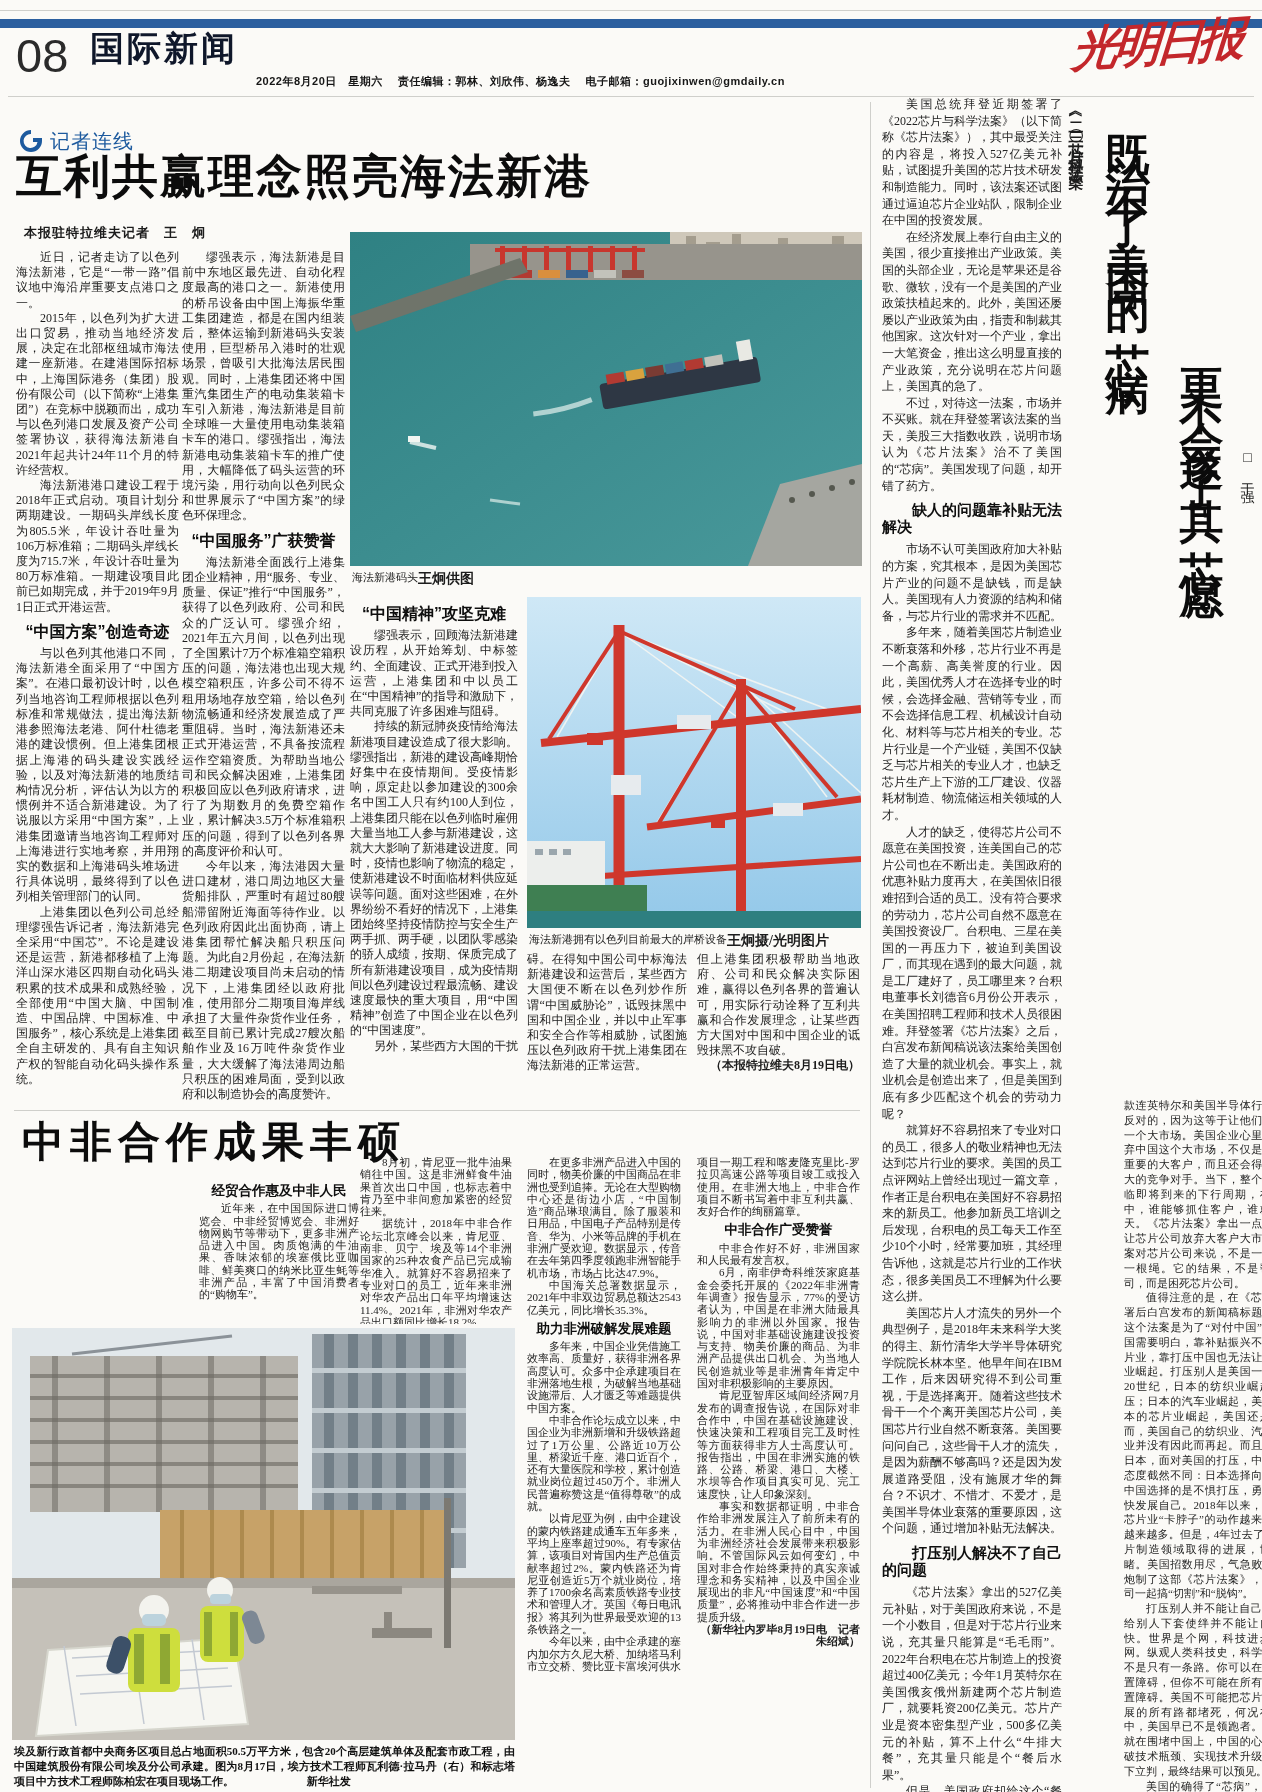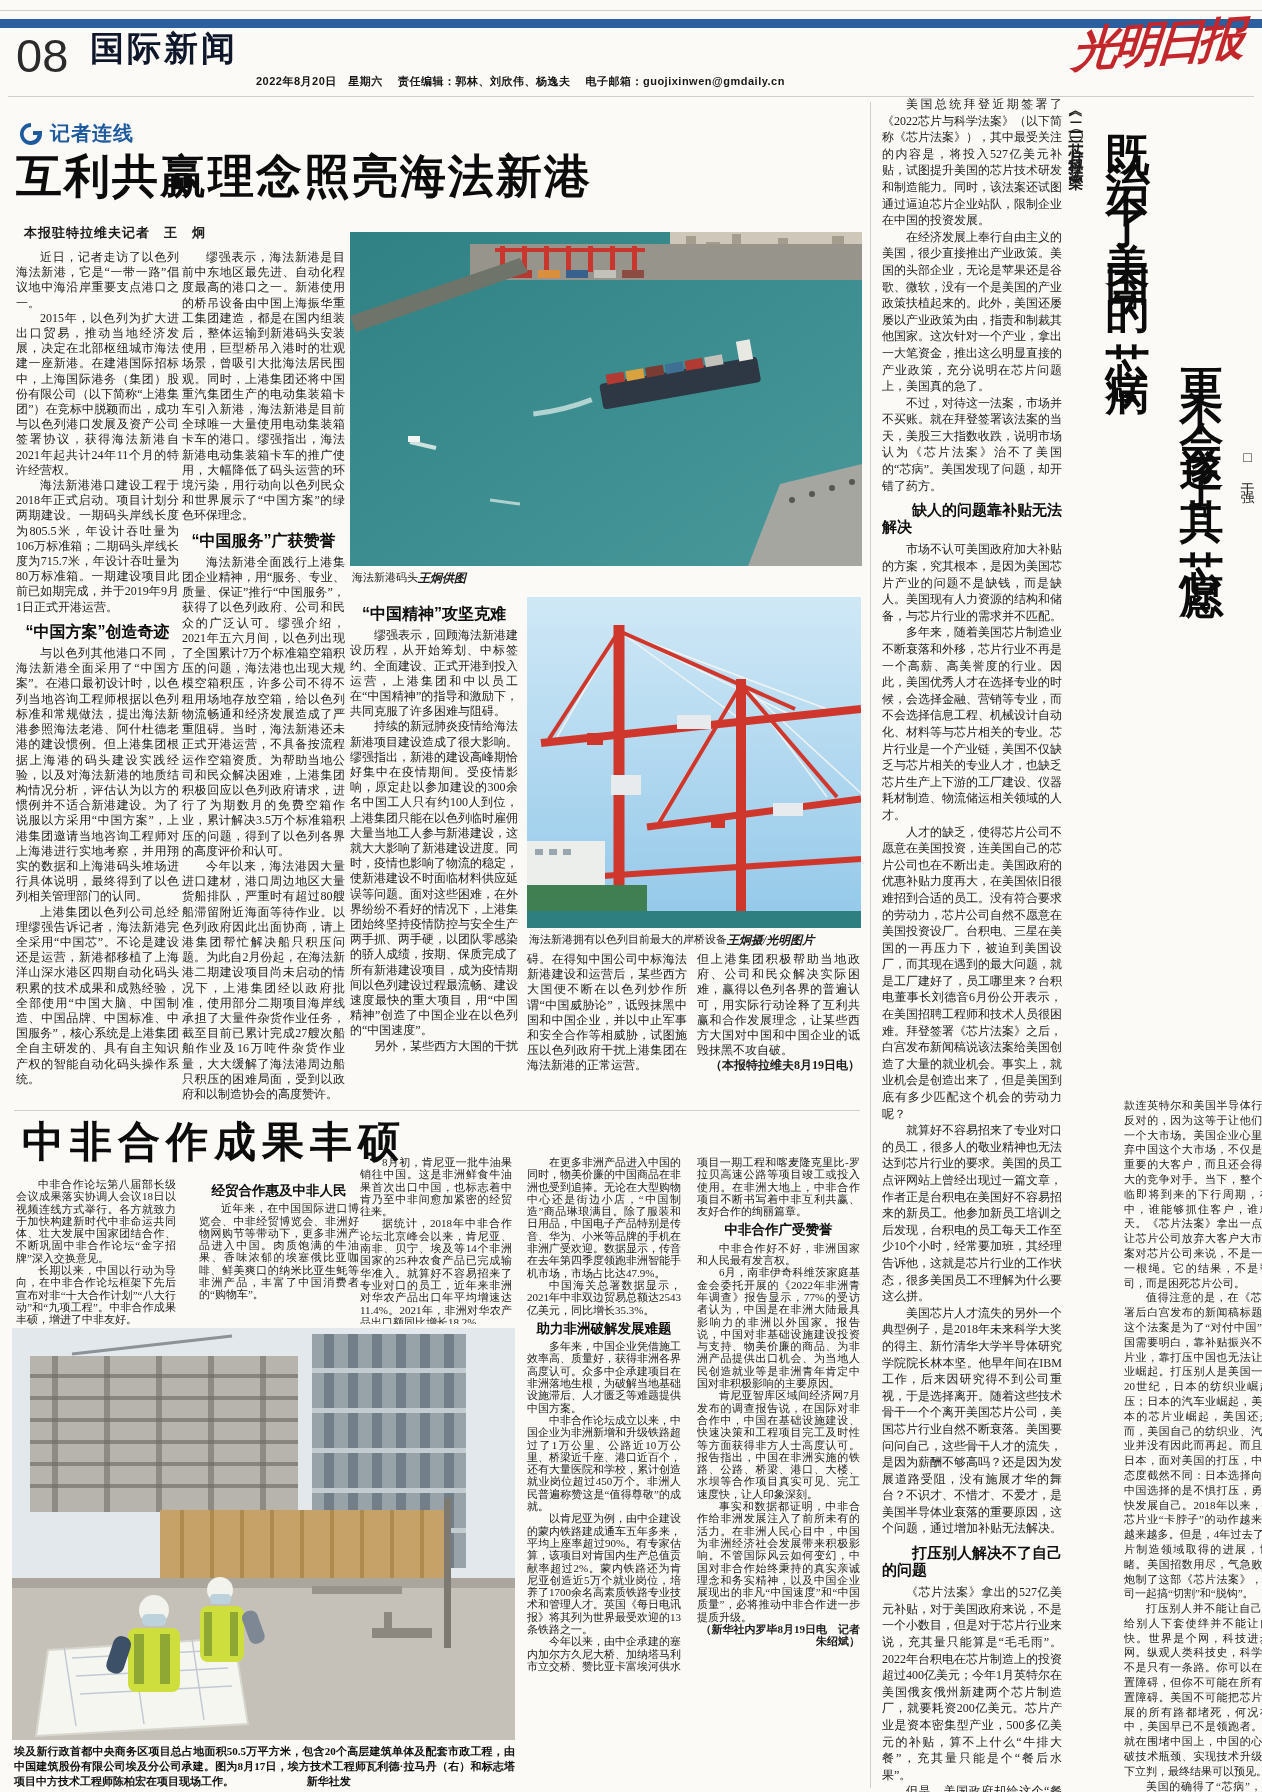--- a/index.html
+++ b/index.html
@@ -9,41 +9,41 @@
   .hl{position:absolute;background:#cfcfcb;height:1px;}
   .vl{position:absolute;background:#cfcfcb;width:1px;}
   .bluebar{position:absolute;left:0;top:19px;width:1262px;height:9px;background:#2b5f9f;}
   .pageno{position:absolute;left:16px;top:28px;font-family:"Liberation Sans",sans-serif;font-size:47px;color:#2b2b2b;}
   .section{position:absolute;left:90px;top:26px;font-family:"Liberation Sans",sans-serif;font-weight:900;
            font-size:34px;color:#0f172a;letter-spacing:3px;}
   .dateline{position:absolute;left:256px;top:74px;font-family:"Liberation Sans",sans-serif;font-size:11px;
             font-weight:bold;color:#161616;letter-spacing:.5px;}
   .masthead{position:absolute;left:1072px;top:20px;width:190px;font-size:47px;font-weight:bold;font-style:italic;
             color:#c3272b;letter-spacing:-5px;transform:rotate(-4deg) skewX(-8deg);line-height:1;}
-  .kicker{position:absolute;left:18px;top:120px;display:flex;align-items:flex-end;gap:6px;
-          color:#1d5a9e;font-family:"Liberation Sans",sans-serif;font-weight:bold;font-size:20px;letter-spacing:1px;}
+  .kicker{position:absolute;left:18px;top:128px;display:flex;align-items:flex-start;gap:6px;
+          color:#1d5a9e;font-family:"Liberation Sans",sans-serif;font-weight:normal;font-size:20px;letter-spacing:1px;}
   .headline{position:absolute;left:16px;top:146px;font-size:46px;font-weight:900;letter-spacing:2px;color:#0c0c0c;white-space:nowrap;}
   .byline{position:absolute;left:24px;top:224px;font-size:13px;font-weight:bold;letter-spacing:1px;}
   .col{position:absolute;overflow:hidden;text-align:justify;}
   .pcol{font-size:12px;line-height:15.2px;}
   .ccolA{font-size:12px;line-height:16.6px;color:#232323;}
   .ccolB{font-size:11px;line-height:14.8px;color:#232323;}
   .acol{font-size:11px;line-height:12.3px;}
   .col p{margin:0;}
   .p{text-indent:2em;}
   .pc{text-indent:0;}
   .sub{font-family:"Liberation Sans",sans-serif;font-weight:bold;font-size:16px;text-align:center;
        text-indent:0;margin:9px 0 7px !important;color:#0e0e0e;}
   .suba{font-family:"Liberation Sans",sans-serif;font-weight:bold;font-size:13.5px;text-align:center;
        text-indent:0;margin:7px 0 5px !important;color:#0e0e0e;}
   .subc{font-family:"Liberation Sans",sans-serif;font-weight:bold;font-size:15px;text-align:left;
        text-indent:2em;margin:8px 0 6px !important;color:#0e0e0e;}
   .sign{text-align:right;font-weight:bold;text-indent:0;}
   .cap{position:absolute;display:flex;justify-content:flex-start;font-size:11px;}
-  .cap b{font-size:12px;font-style:italic;}
+  .cap b{font-size:14px;}
   .cap3{position:absolute;font-size:11px;font-weight:bold;line-height:15px;text-align:justify;color:#111;}
   .cap3 b{padding-left:70px;}
   .vtx{position:absolute;writing-mode:vertical-rl;text-orientation:mixed;}
   .vt-small{font-size:15px;font-weight:bold;letter-spacing:5px;}
   .vt-big{font-size:44px;font-weight:900;letter-spacing:26px;color:#0b0b0b;}
   .vt-author{font-size:14px;letter-spacing:7px;}
   svg{display:block;}
 </style>
 </head>
 <body>
@@ -250,24 +250,20 @@
 
   <div class="col ccolB" style="left:1124px;top:1098px;width:196px;height:694px">
       <p class="pc">款连英特尔和美国半导体行业协会都是反对的，因为这等于让他们眼睁睁放弃一个大市场。美国企业心里很清楚，放弃中国这个大市场，不仅是失去了一个重要的大客户，而且还会得到一个更强大的竞争对手。当下，整个芯片行业面临即将到来的下行周期，在下行周期中，谁能够抓住客户，谁就能度过冬天。《芯片法案》拿出一点点资金，却让芯片公司放弃大客户大市场。这部法案对芯片公司来说，不是一颗糖，而是一根绳。它的结果，不是帮助芯片公司，而是困死芯片公司。</p>
       <p class="p">值得注意的是，在《芯片法案》签署后白宫发布的新闻稿标题中就提到，这个法案是为了“对付中国”。但是，美国需要明白，靠补贴振兴不了美国的芯片业，靠打压中国也无法让美国的芯片业崛起。打压别人是美国一贯的做法。20世纪，日本的纺织业崛起，美国打压；日本的汽车业崛起，美国打压；日本的芯片业崛起，美国还是打压。然而，美国自己的纺织业、汽车业、芯片业并没有因此而再起。而且，中国不是日本，面对美国的打压，中国和日本的态度截然不同：日本选择向美国低头，中国选择的是不惧打压，勇于斗争，加快发展自己。2018年以来，美国对中国芯片业“卡脖子”的动作越来越大，次数越来越多。但是，4年过去了，中国在芯片制造领域取得的进展，世界有目共睹。美国招数用尽，气急败坏之下，又炮制了这部《芯片法案》，逼着芯片公司一起搞“切割”和“脱钩”。</p>
       <p class="p">打压别人并不能让自己强大起来，给别人下套使绊并不能让自己跑得更快。世界是个网，科技进步也是一个网。纵观人类科技史，科学发展从来都不是只有一条路。你可以在某条路上设置障碍，但你不可能在所有的路上都设置障碍。美国不可能把芯片科技向前发展的所有路都堵死，何况在这个行业中，美国早已不是领跑者。美国的心思就在围堵中国上，中国的心思则放在突破技术瓶颈、实现技术升级上。二者高下立判，最终结果可以预见。</p>
       <p class="p">美国的确得了“芯病”，但是并未对症下药的《芯片法案》注定无法实现美国的“芯愿”。</p>
     </div>
 
   <div class="abs" style="left:22px;top:1114px;font-size:42px;font-weight:900;letter-spacing:6px;color:#0c0c0c;white-space:nowrap">中非合作成果丰硕</div>
 
-  <div class="col acol" style="left:16px;top:1178px;width:160px;height:148px">
-      <p class="p">中非合作论坛第八届部长级会议成果落实协调人会议18日以视频连线方式举行。各方就致力于加快构建新时代中非命运共同体、壮大发展中国家团结合作、不断巩固中非合作论坛“金字招牌”深入交换意见。</p>
-      <p class="p">长期以来，中国以行动为导向，在中非合作论坛框架下先后宣布对非“十大合作计划”“八大行动”和“九项工程”。中非合作成果丰硕，增进了中非友好。</p>
-    </div>
   <div class="col acol" style="left:199px;top:1178px;width:160px;height:148px">
       <p class="suba">经贸合作惠及中非人民</p>
       <p class="p">近年来，在中国国际进口博览会、中非经贸博览会、非洲好物网购节等带动下，更多非洲产品进入中国。肉质饱满的牛油果、香味浓郁的埃塞俄比亚咖啡、鲜美爽口的纳米比亚生蚝等非洲产品，丰富了中国消费者的“购物车”。</p>
     </div>
 
   <div class="col acol" style="left:360px;top:1156px;width:152px;height:168px">
       <p class="p">8月初，肯尼亚一批牛油果销往中国。这是非洲鲜食牛油果首次出口中国，也标志着中肯乃至中非间愈加紧密的经贸往来。</p>
       <p class="p">据统计，2018年中非合作论坛北京峰会以来，肯尼亚、南非、贝宁、埃及等14个非洲国家的25种农食产品已完成输华准入。就算好不容易招来了专业对口的员工，近年来非洲对华农产品出口年平均增速达11.4%。2021年，非洲对华农产品出口额同比增长18.2%。</p>
     </div>
   <div class="col acol" style="left:527px;top:1156px;width:154px;height:636px">

